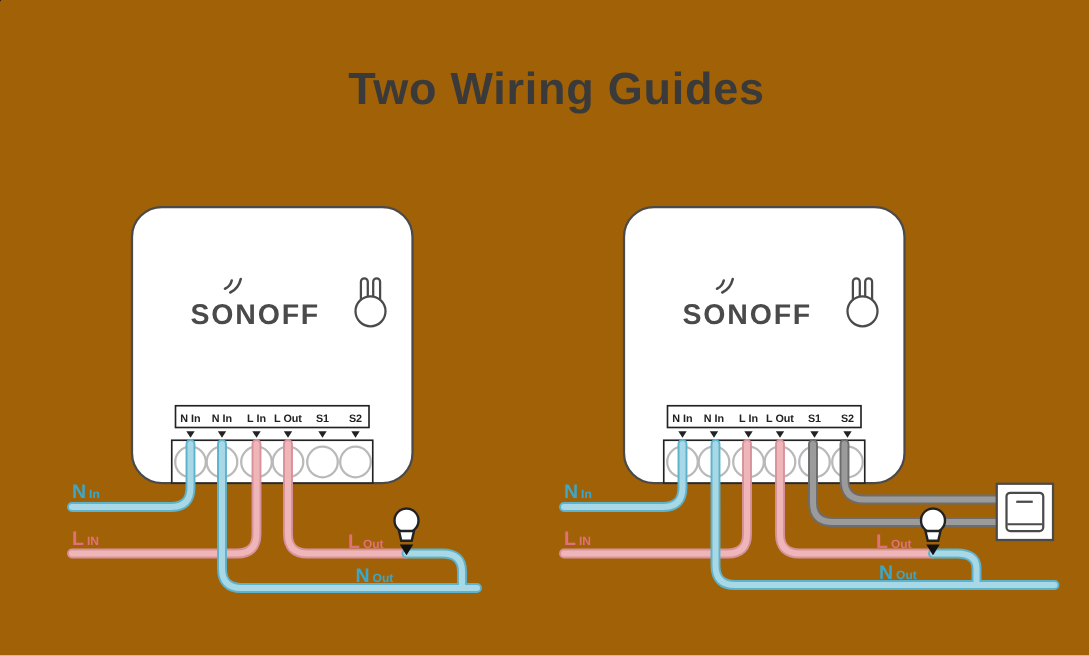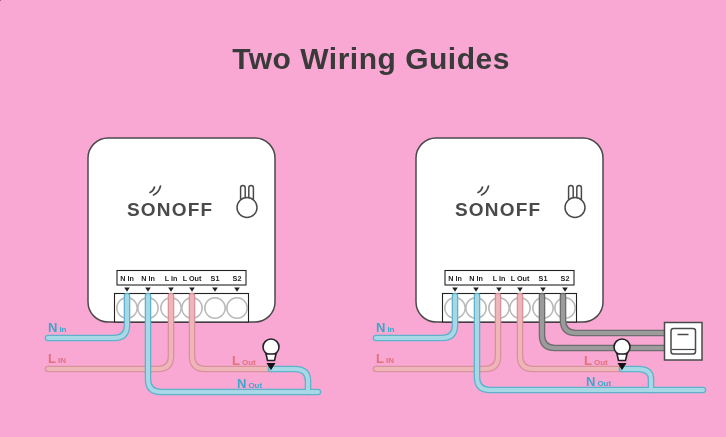--- a/index.html
+++ b/index.html
@@ -1,16 +1,16 @@
 <!DOCTYPE html>
 <html style="--title-color: #3a3a3a; --device-stroke: #4a4a4a; --terminal-text: #222222; --circle-stroke: #b9b9b9; --wire-blue-fill: #a8d8e6; --wire-blue-stroke: #5eb3cc; --wire-red-fill: #efb6ba; --wire-red-stroke: #d9929b; --wire-gray-fill: #9b9b9b; --wire-gray-stroke: #6d6d6d; --label-blue: #3ba7c9; --label-red: #e2707a;"><head>
 <meta charset="utf-8">
 <style>
   html,body{margin:0;padding:0;background:#ffffff;}
-  .page{position:relative;width:726px;height:437px;background:#f9a8d4;overflow:hidden;
+  .page{position:relative;width:726px;height:437px;background:#a16207;overflow:hidden;
         font-family:"Liberation Sans", sans-serif;}
   svg{display:block;}
   text{font-family:"Liberation Sans", sans-serif;}
   .title{font-size:30px;font-weight:bold;fill:var(--title-color,#3a3a3a);letter-spacing:0.5px;}
   .brand{font-size:19px;font-weight:bold;letter-spacing:1.2px;fill:var(--device-stroke,#4a4a4a);}
   .term-label{font-size:7.2px;font-weight:bold;fill:var(--terminal-text,#222222);}
   .outline{fill:#ffffff;stroke:var(--device-stroke,#4a4a4a);stroke-width:1.5;}
   .thin{fill:#ffffff;stroke:var(--terminal-text,#222);stroke-width:1.1;}
   .tcirc{fill:#ffffff;stroke:var(--circle-stroke,#b9b9b9);stroke-width:1.5;}
   .arrow{fill:var(--terminal-text,#222222);}

